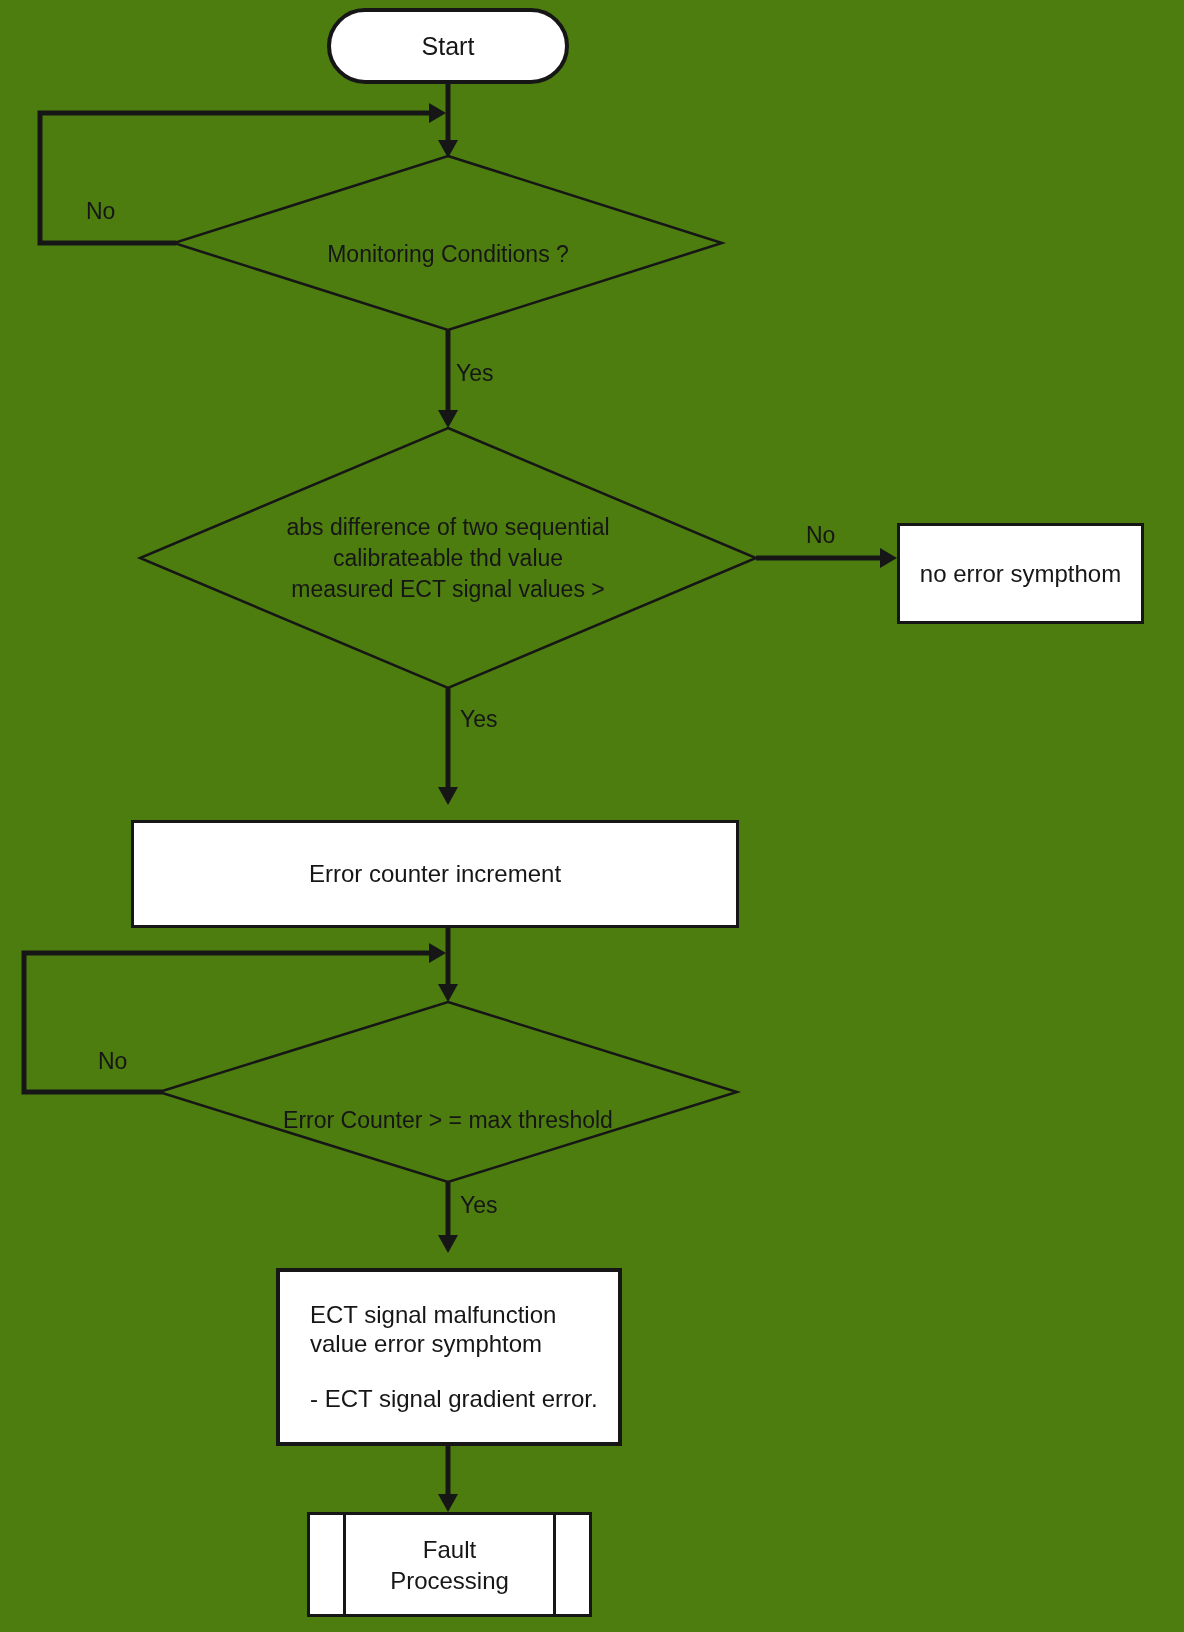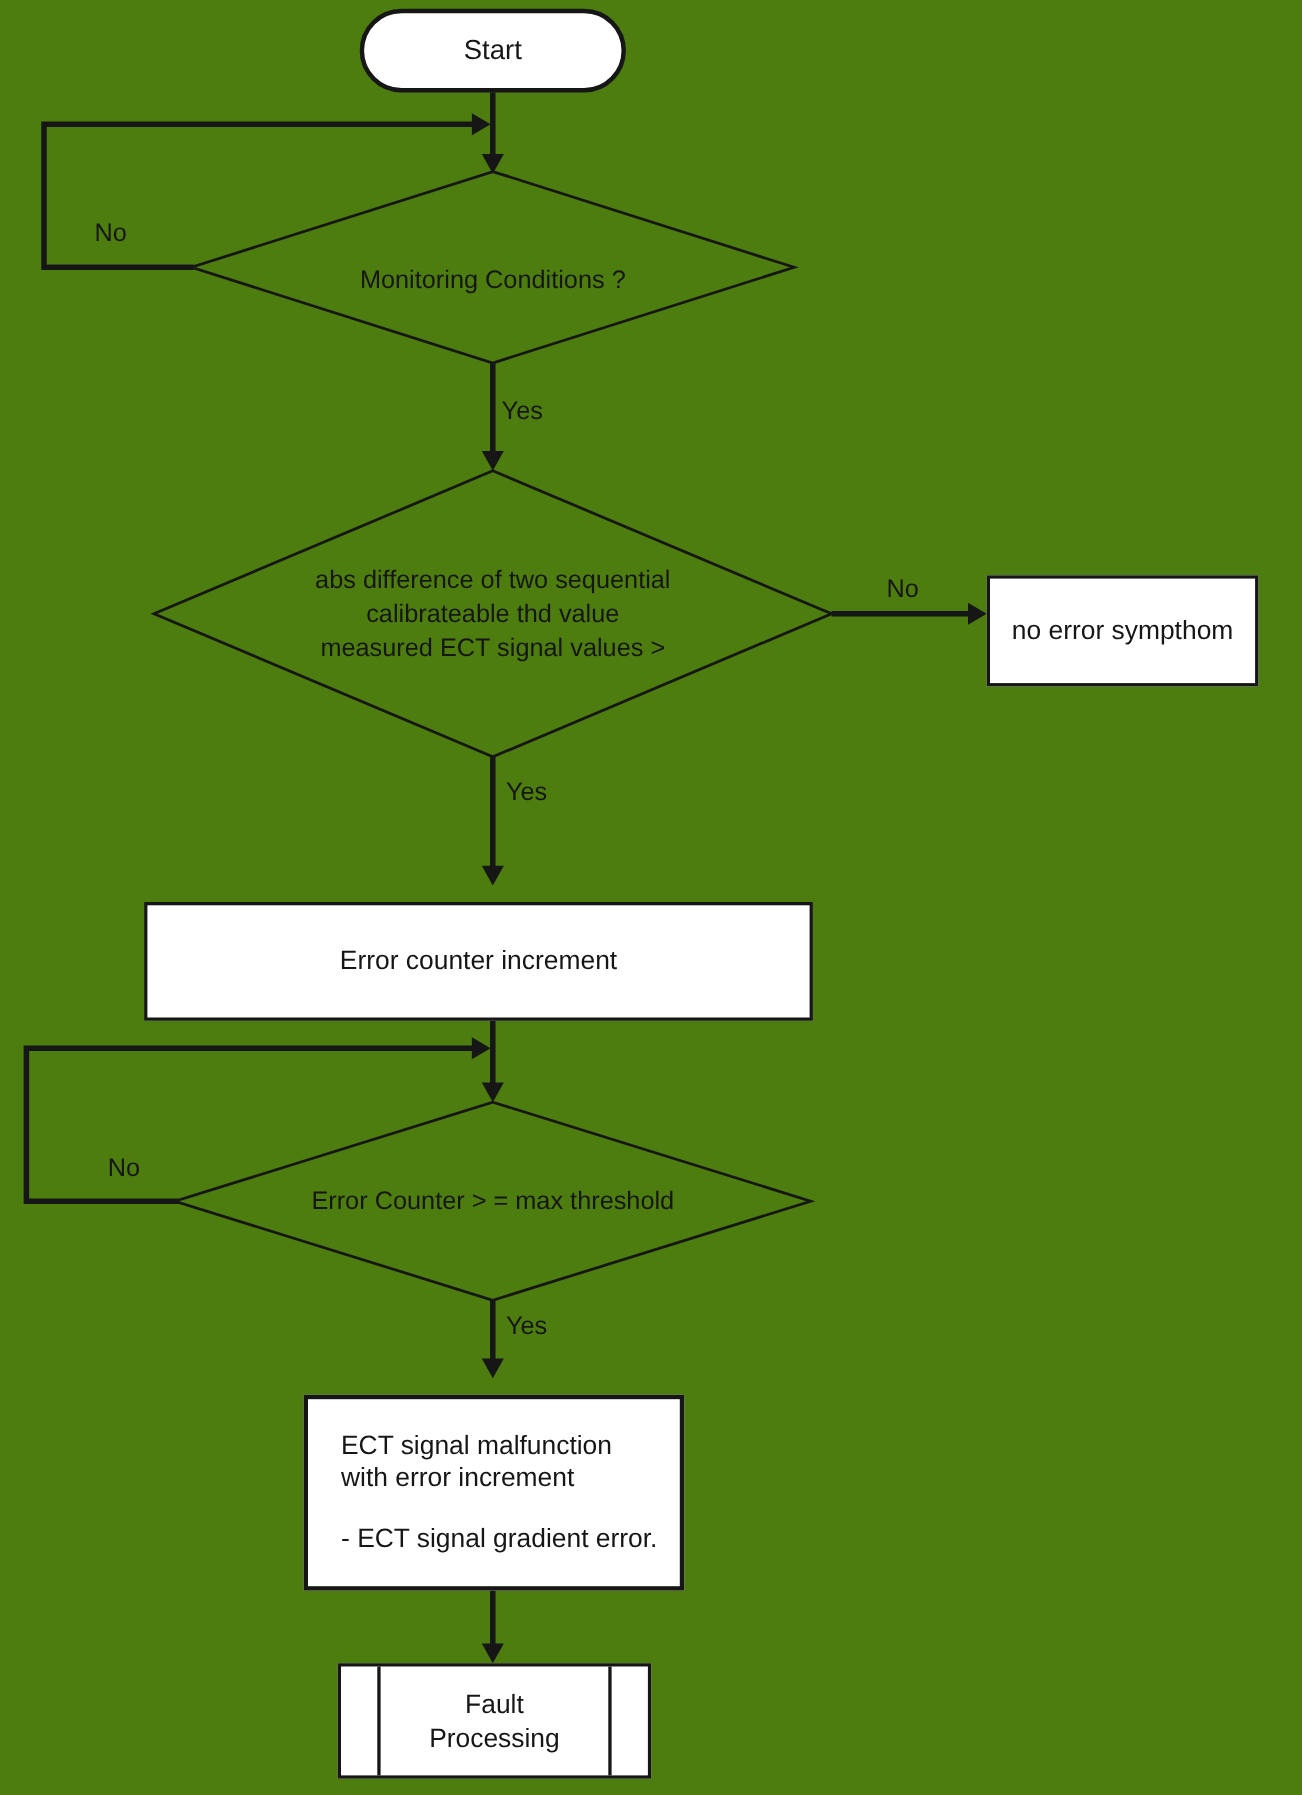--- a/index.html
+++ b/index.html
@@ -113,25 +113,25 @@
   </div>
 
   <div class="node rect thin" style="left:897px;top:508px;width:247px;height:101px;">
     <span>no error sympthom</span>
   </div>
 
   <div class="node rect thin" style="left:131px;top:805px;width:608px;height:108px;">
     <span>Error counter increment</span>
   </div>
 
-  <div class="dlabel" style="left:448px;top:1092px;">Error Counter &gt; = max threshold</div>
+  <div class="dlabel" style="left:448px;top:1120px;">Error Counter &gt; = max threshold</div>
 
   <div class="node rect malfunction" style="left:276px;top:1253px;width:346px;height:178px;">
     <div>ECT signal malfunction</div>
-    <div>with error increment</div>
+    <div>value error symphtom</div>
     <div class="gap">- ECT signal gradient error.</div>
   </div>
 
   <div class="node predef" style="left:307px;top:1512px;width:285px;height:105px;">
     <div class="predef-line left"></div>
     <div class="predef-line right"></div>
     <div>
       <div>Fault</div>
       <div>Processing</div>
     </div>

